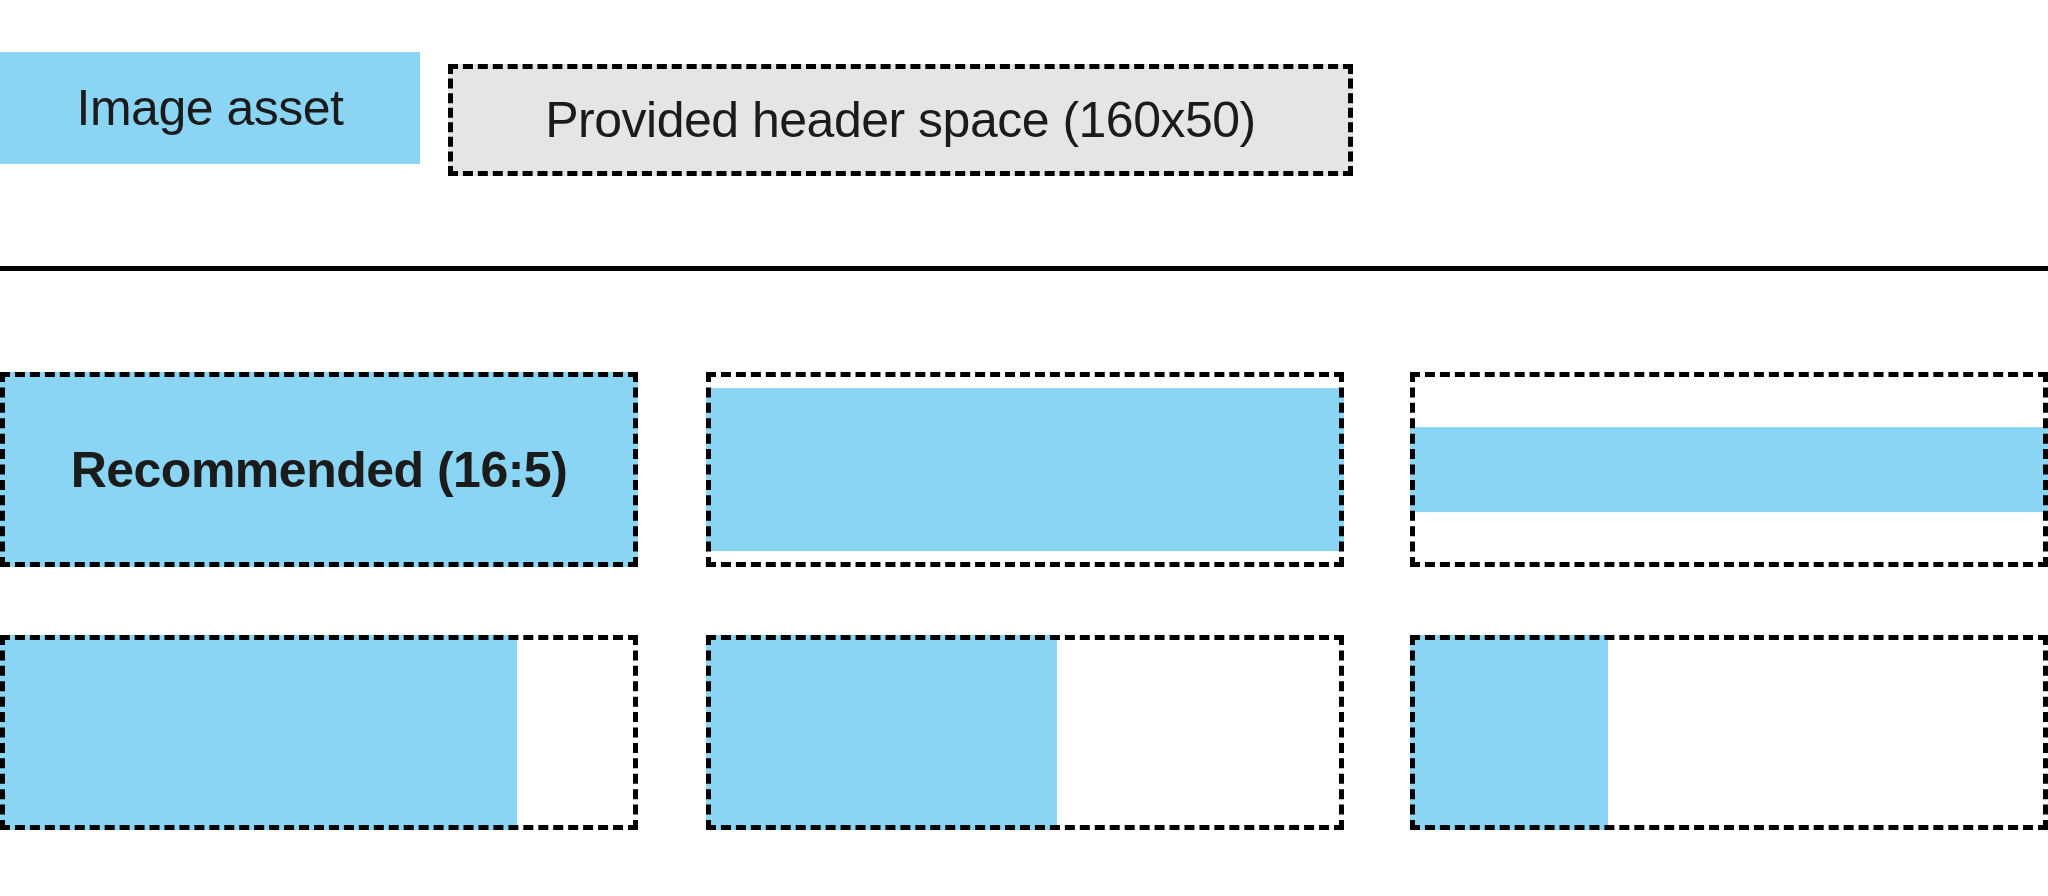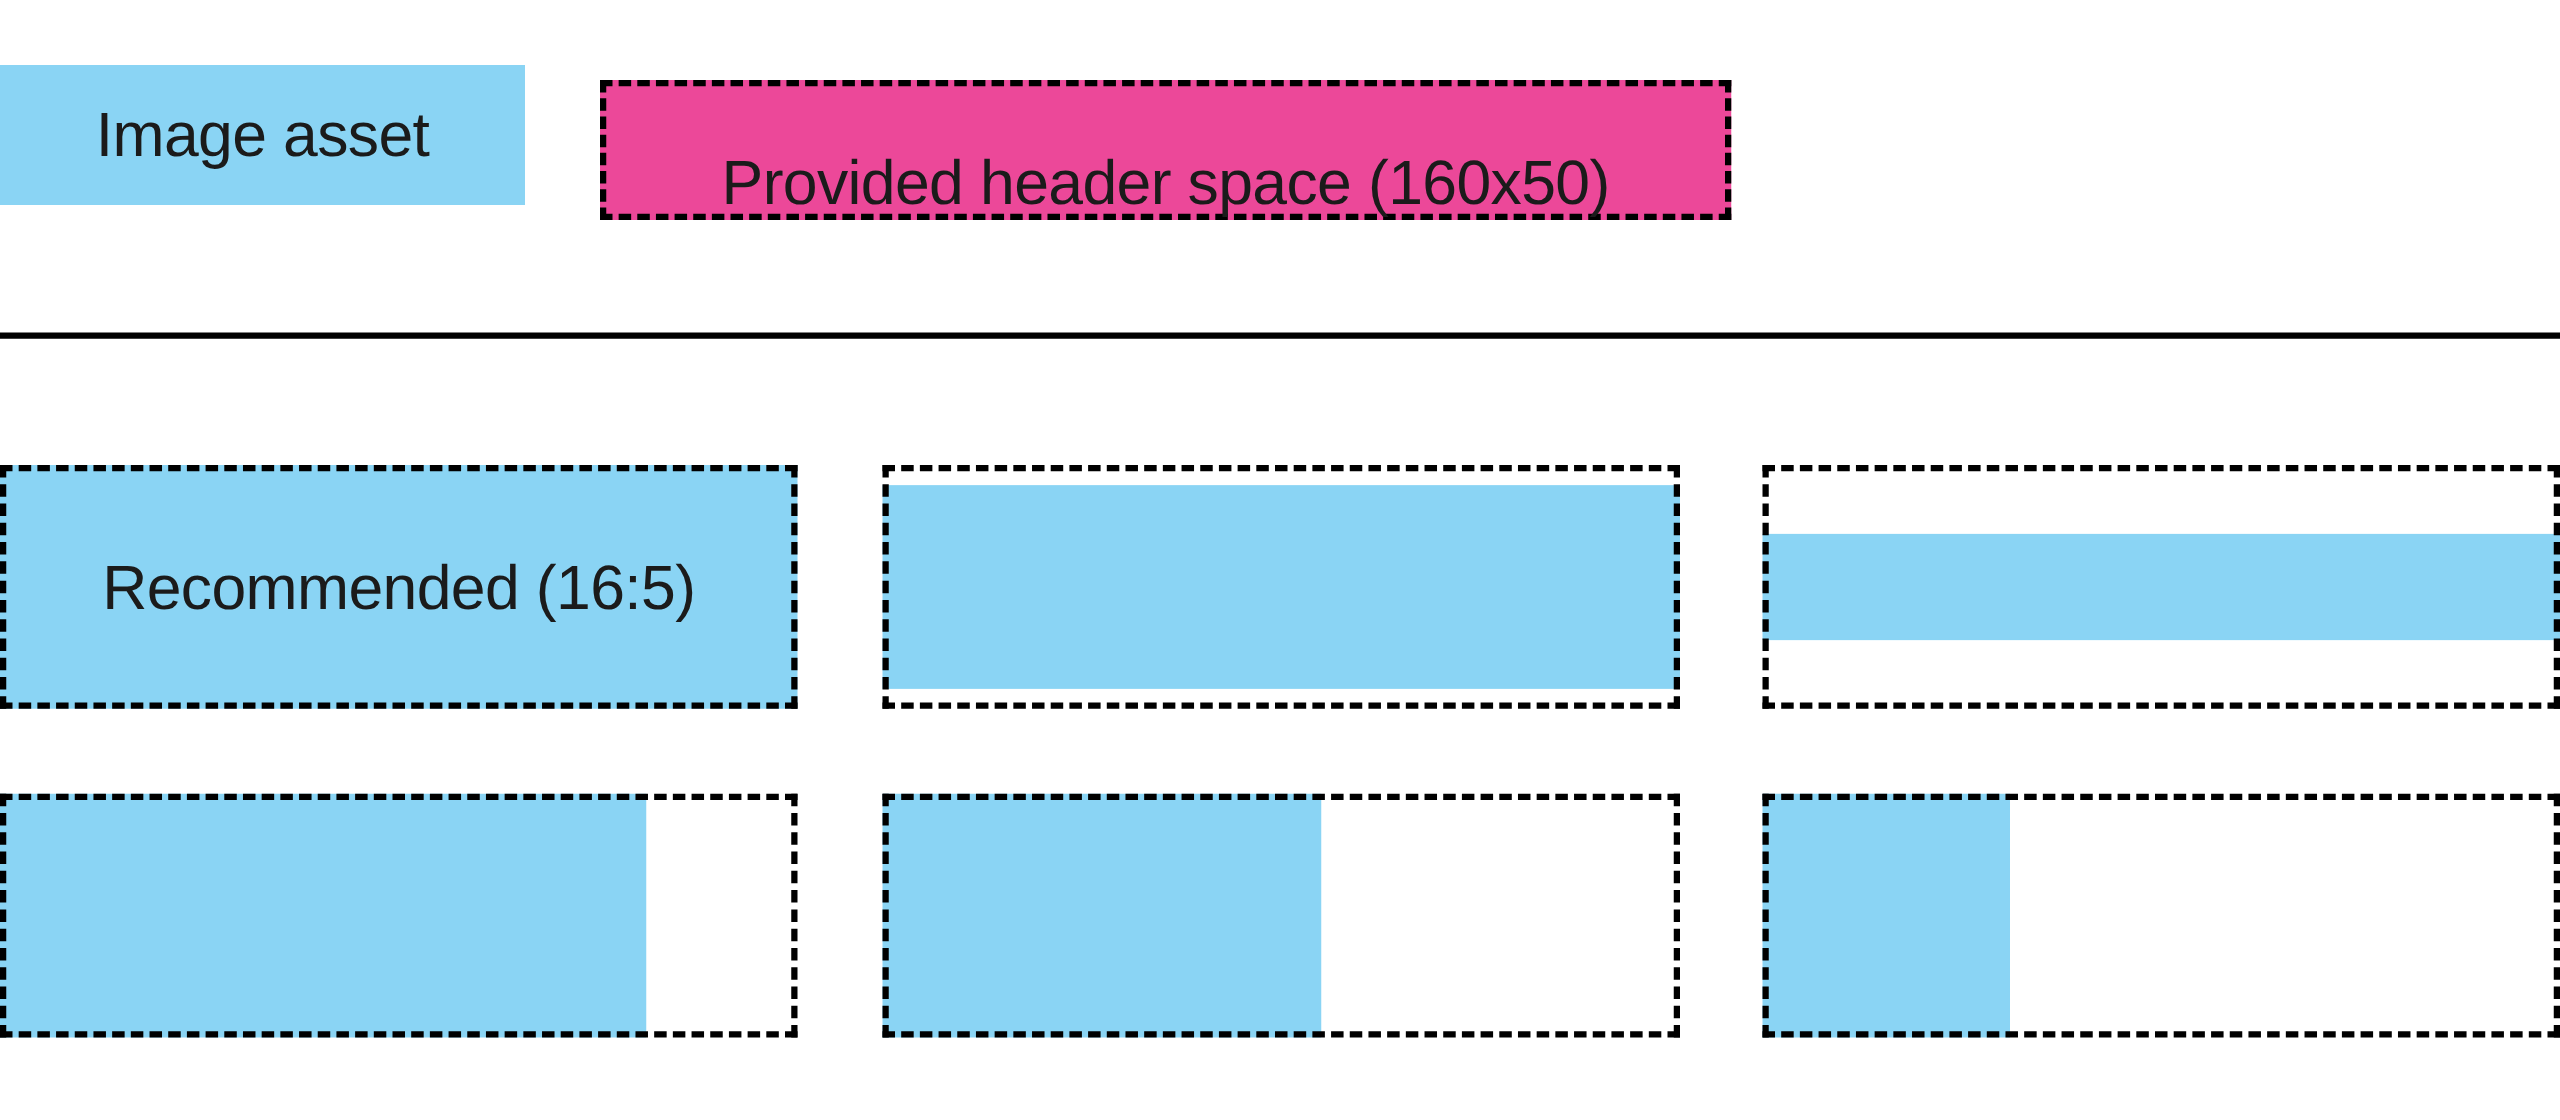--- a/index.html
+++ b/index.html
@@ -18,41 +18,41 @@
   }
   .abs{position:absolute;}
 
   
   .legend-swatch{
     left:0;top:52px;width:420px;height:112px;
     background:var(--asset-blue);
     display:flex;align-items:center;justify-content:center;
   }
   .legend-dashed{
-    left:480px;top:64px;width:905px;height:112px;
+    left:448px;top:64px;width:905px;height:112px;
     box-sizing:border-box;
     border:5px dashed var(--outline);
-    background:#ec4899;
-    display:flex;align-items:flex-end;justify-content:center;
+    background:#e5e5e5;
+    display:flex;align-items:center;justify-content:center;
   }
   .legend-text{
     font-size:50px;line-height:1;letter-spacing:-0.5px;
     white-space:nowrap;
   }
 
   
   .divider{
     left:0;top:266px;width:2048px;height:5px;
     background:var(--outline);
   }
 
   
   .cell{
     position:absolute;
-    width:638px;height:195px;
+    width:638px;height:195px;font-weight:bold;
   }
   .cell .fill{
     position:absolute;
     background:var(--asset-blue);
     z-index:1;
   }
   .cell .border-overlay{
     position:absolute;inset:0;
     box-sizing:border-box;
     border:5px dashed var(--outline);

